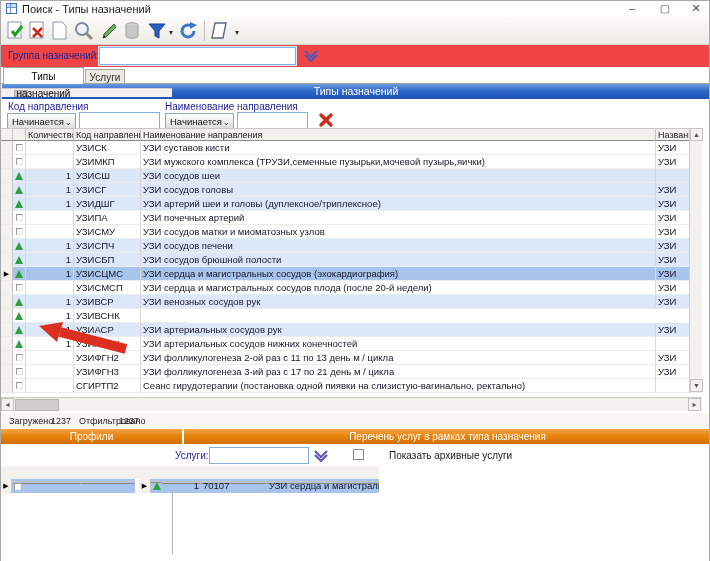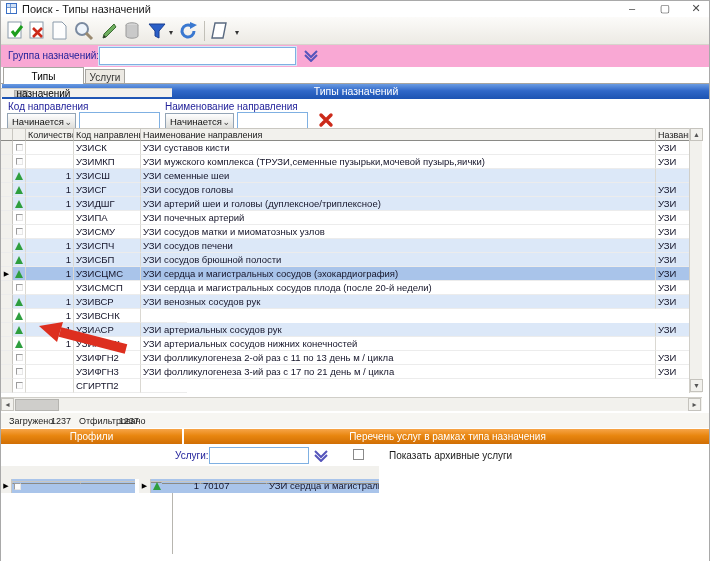--- a/index.html
+++ b/index.html
@@ -18,21 +18,21 @@
   .win-btn { position:absolute; top:0; width:22px; height:15px; text-align:center;
              font-size:11px; line-height:15px; color:#4a4a4a; }
   .btn-min { right:66px; } .btn-max { right:33px; } .btn-close { right:2px; }
   
   .toolbar { position:absolute; left:0; top:16px; width:100%; height:28px;
     background:linear-gradient(#fcfbf9,#eceae4); border-bottom:1px solid #d6d4cc; }
   .tb-icon { position:absolute; top:3px; width:22px; height:22px; }
   .tb-sep { position:absolute; top:4px; width:1px; height:20px; background:#c2c0b8; }
   .tb-arrow { position:absolute; top:11px; font-size:8px; color:#333; }
   
-  .grp-row { position:absolute; left:0; top:44px; width:100%; height:22px; background:#f9a8d4; }
+  .grp-row { position:absolute; left:0; top:44px; width:100%; height:22px; background:#ef4444; }
   .lbl { color:#22229a; font-size:10px; }
   .grp-lbl { position:absolute; left:7px; top:5px; }
   .grp-input { position:absolute; left:98px; top:2px; width:197px; height:18px;
     border:1px solid #7fb0e2; outline:1px solid #d9e8f7; font-size:10px; padding:0 3px; }
   
   .tabs { position:absolute; left:0; top:66px; width:100%; height:17px; }
   .tab { position:absolute; top:0; height:17px; font-size:10px; text-align:center;
          line-height:17px; border:1px solid #a7a5a0; border-bottom:none; }
   .tab-active { left:2px; width:81px; background:#fff; z-index:2; }
   .tab-idle { left:84px; width:40px; background:#ece9e3; height:15px; top:2px; line-height:15px; color:#333; }
@@ -251,21 +251,21 @@
         <div class="cell c-qty"></div>
         <div class="cell c-code">УЗИМКП</div>
         <div class="cell c-name">УЗИ мужского комплекса (ТРУЗИ,семенные пузырьки,мочевой пузырь,яички)</div>
         <div class="cell c-nazv">УЗИ</div>
       </div>
       <div class="g-row row-blue">
         <div class="cell c-ind"></div>
         <div class="cell c-mark"><span class="marker-up"></span></div>
         <div class="cell c-qty">1</div>
         <div class="cell c-code">УЗИСШ</div>
-        <div class="cell c-name">УЗИ семенные шеи</div>
+        <div class="cell c-name">УЗИ сосудов шеи</div>
         <div class="cell c-nazv"></div>
       </div>
       <div class="g-row row-blue">
         <div class="cell c-ind"></div>
         <div class="cell c-mark"><span class="marker-up"></span></div>
         <div class="cell c-qty">1</div>
         <div class="cell c-code">УЗИСГ</div>
         <div class="cell c-name">УЗИ сосудов головы</div>
         <div class="cell c-nazv">УЗИ</div>
       </div>
@@ -370,20 +370,21 @@
         <div class="cell c-qty"></div>
         <div class="cell c-code">УЗИФГН3</div>
         <div class="cell c-name">УЗИ фолликулогенеза 3-ий раз с 17 по 21 день м / цикла</div>
         <div class="cell c-nazv">УЗИ</div>
       </div>
       <div class="g-row">
         <div class="cell c-ind"></div>
         <div class="cell c-mark"><span class="marker-none"></span></div>
         <div class="cell c-qty"></div>
         <div class="cell c-code">СГИРТП2</div>
+        <div class="cell c-name">Сеанс гирудотерапии (постановка одной пиявки на слизистую-вагинально, ректально)</div>
         <div class="cell c-nazv"></div>
       </div>
     </div>
 
   <div class="vsb">
     <div class="sb-btn" style="top:0">▲</div>
     <div class="sb-btn" style="top:251px">▼</div>
   </div>
 
   <div class="hsb">

